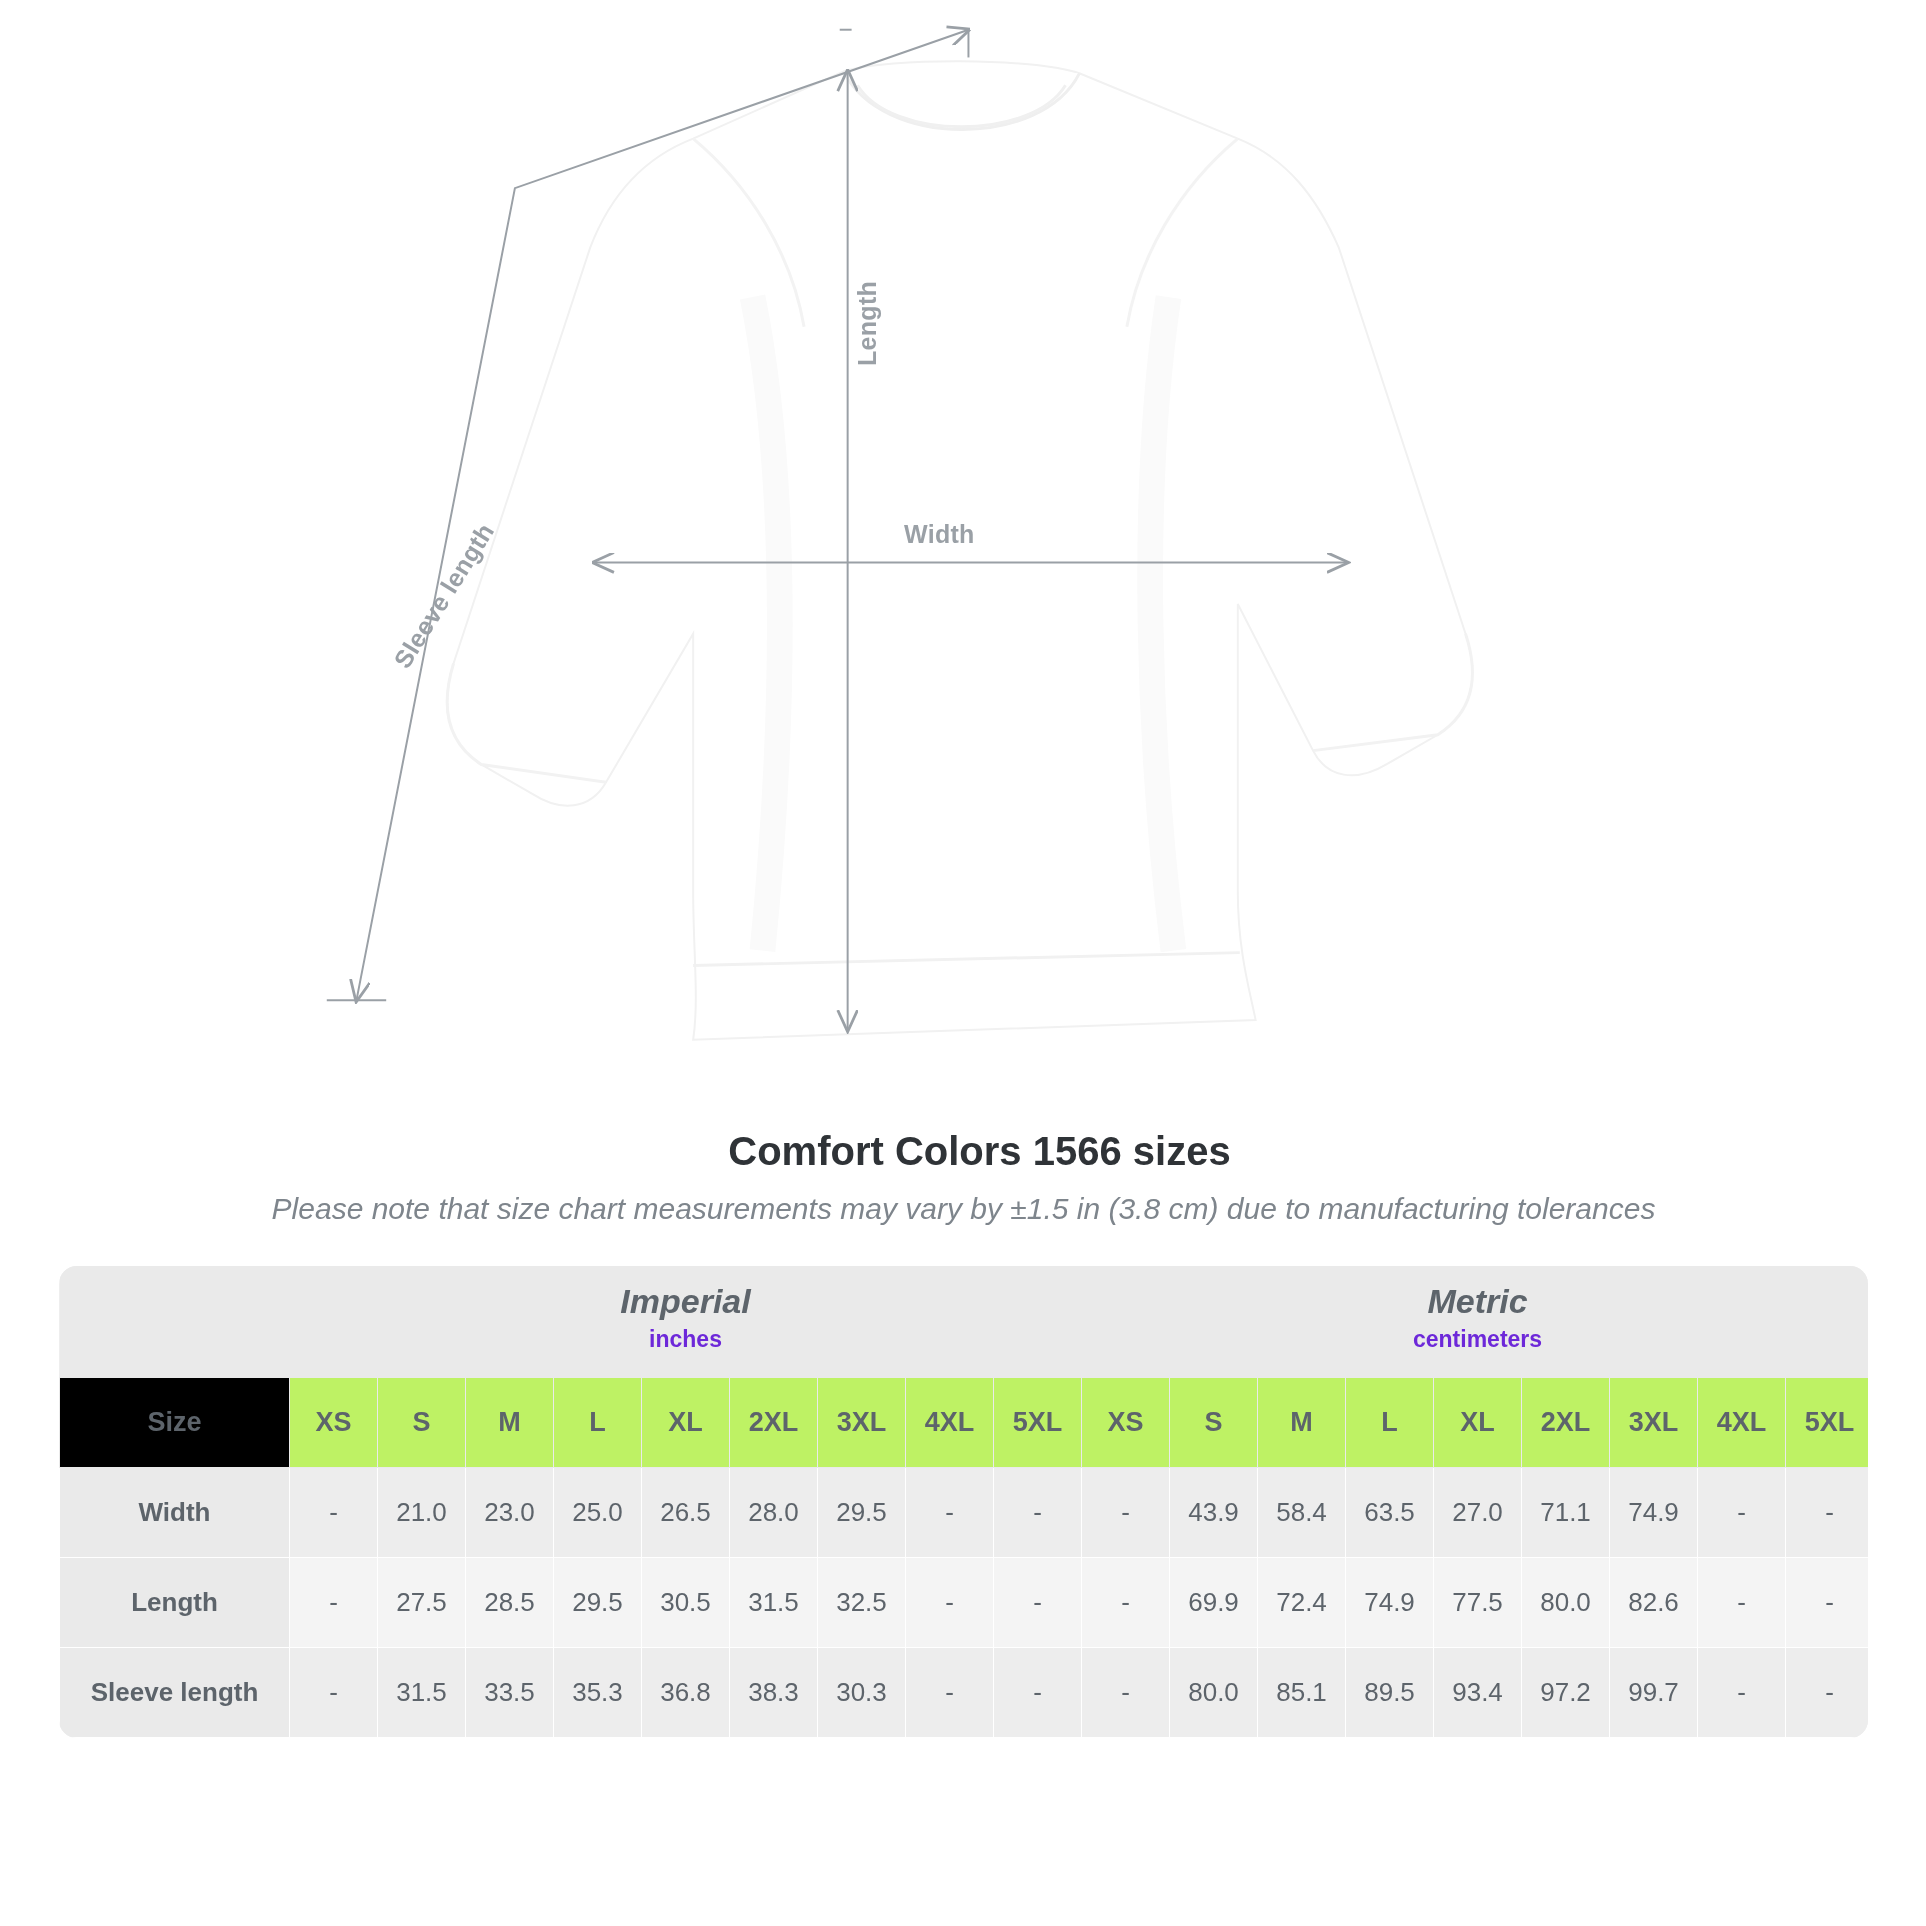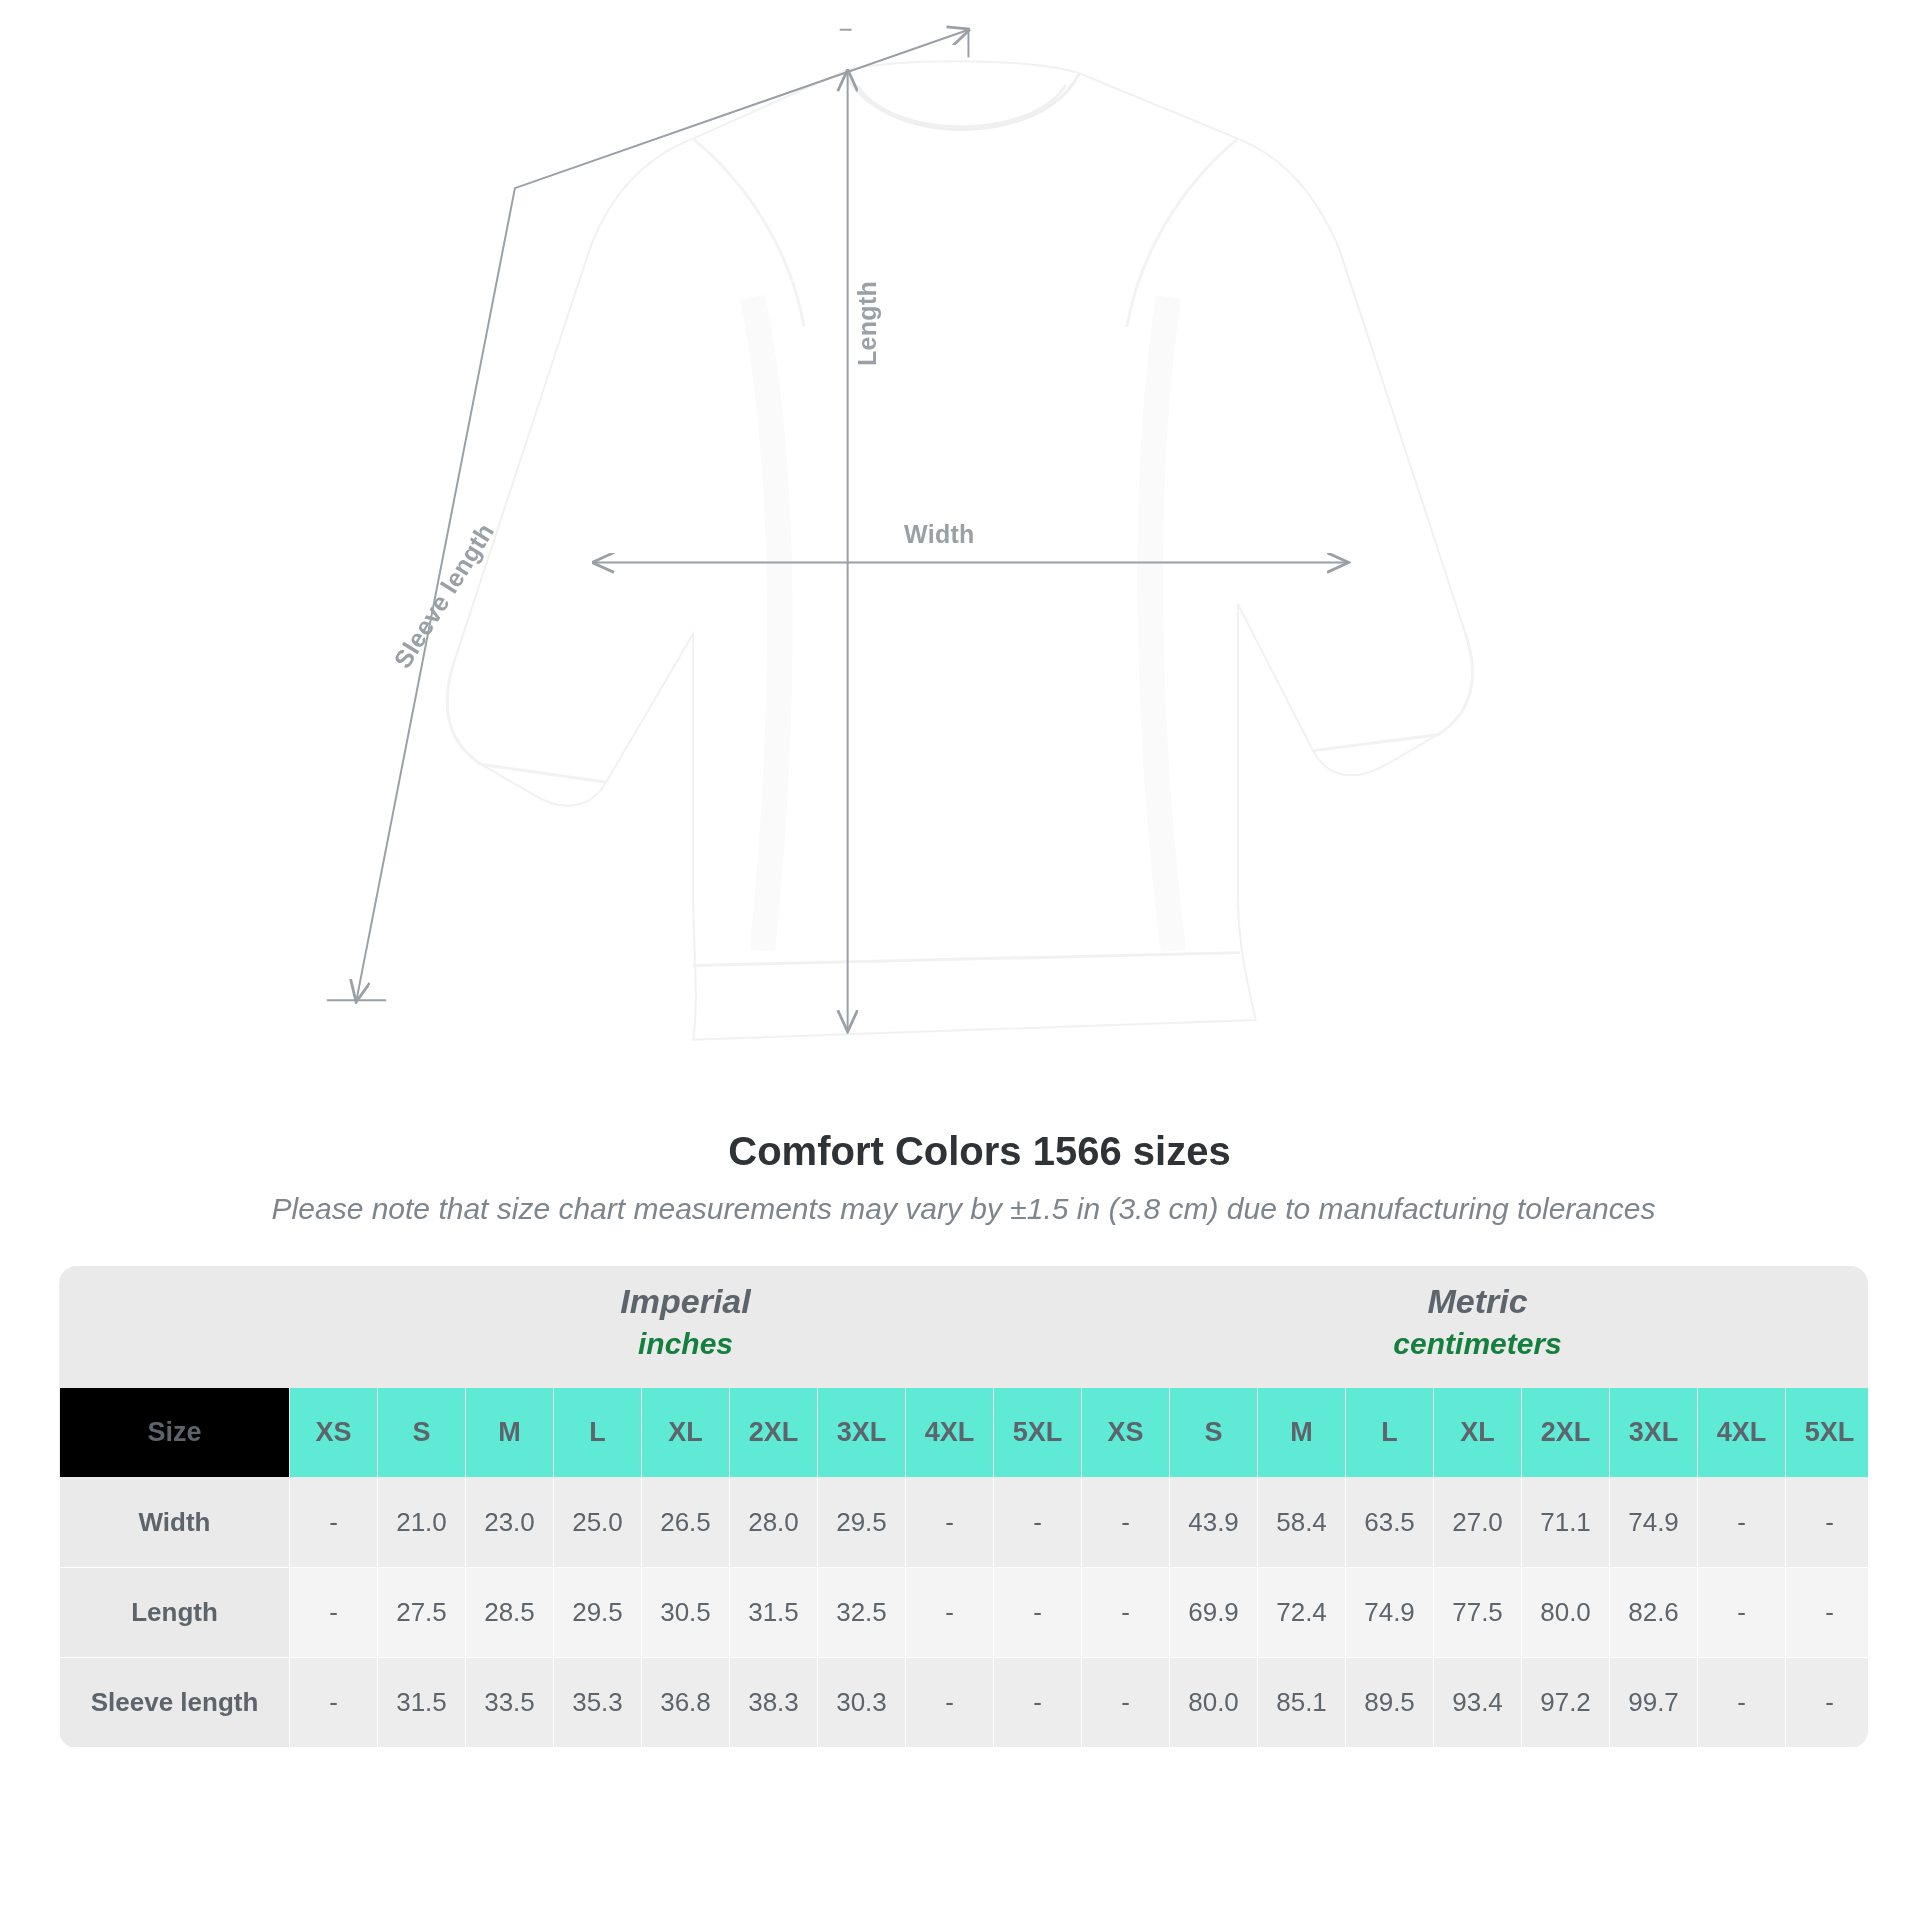--- a/index.html
+++ b/index.html
@@ -98,31 +98,30 @@
     height: auto !important;
   }
   .unit-head .unit-name {
     font-size: 34px;
     font-style: italic;
     font-weight: bold;
     color: #5d646b;
     line-height: 1.25;
   }
   .unit-head .unit-sub {
-    font-size: 30px;
-    font-style: italic;
-    color: #15803d;
+    font-size: 23px;
+    color: #6d28d9;
     line-height: 1.4;
   }
   .corner-cell {
     background: #eaeaea;
     border: none !important;
   }
   tr.head-row th {
-    background: #5eead4;
+    background: #bef264;
     font-size: 27px;
     font-weight: bold;
     color: #5d646b;
     border-color: #eaeaea;
   }
   tr.head-row th.rowlabel {
     background: #000000;
   }
   td.rowlabel, th.rowlabel {
     font-weight: bold;

